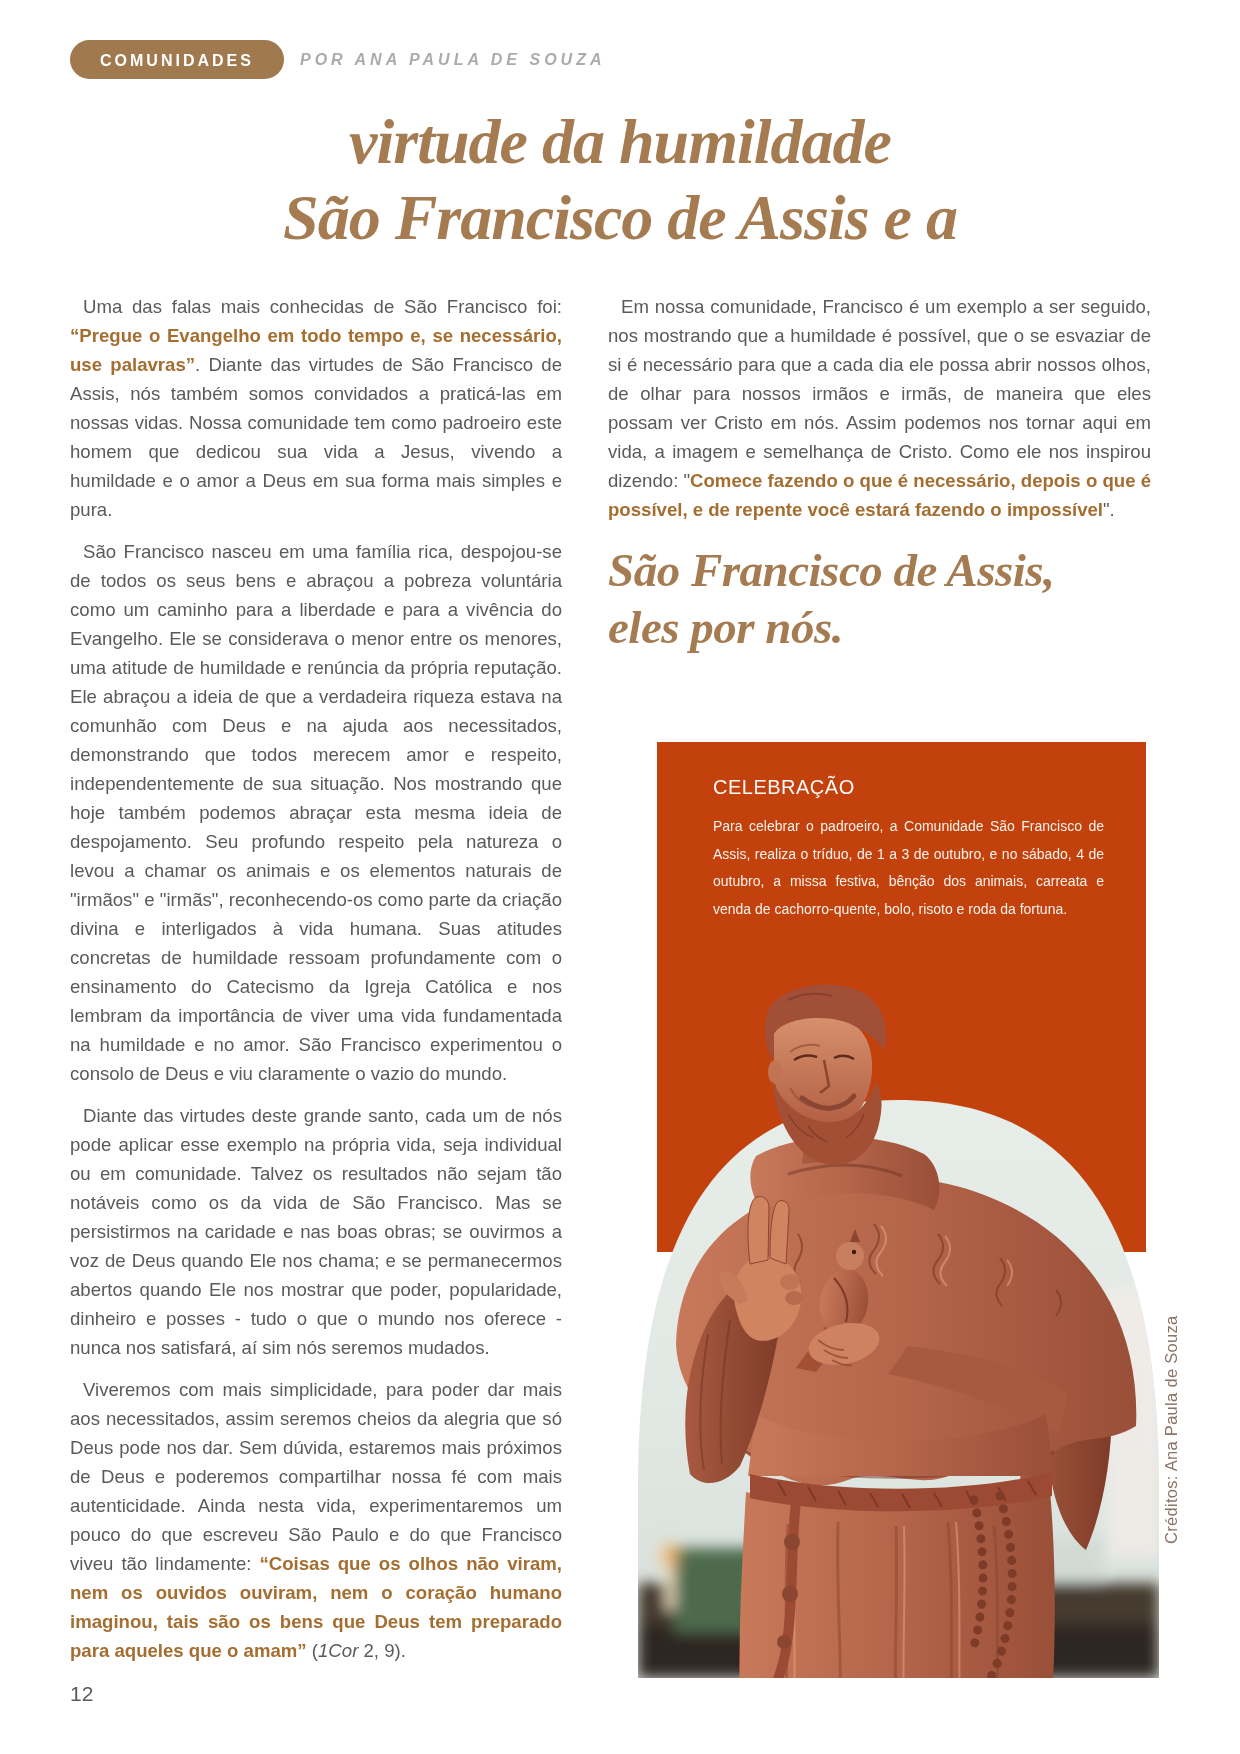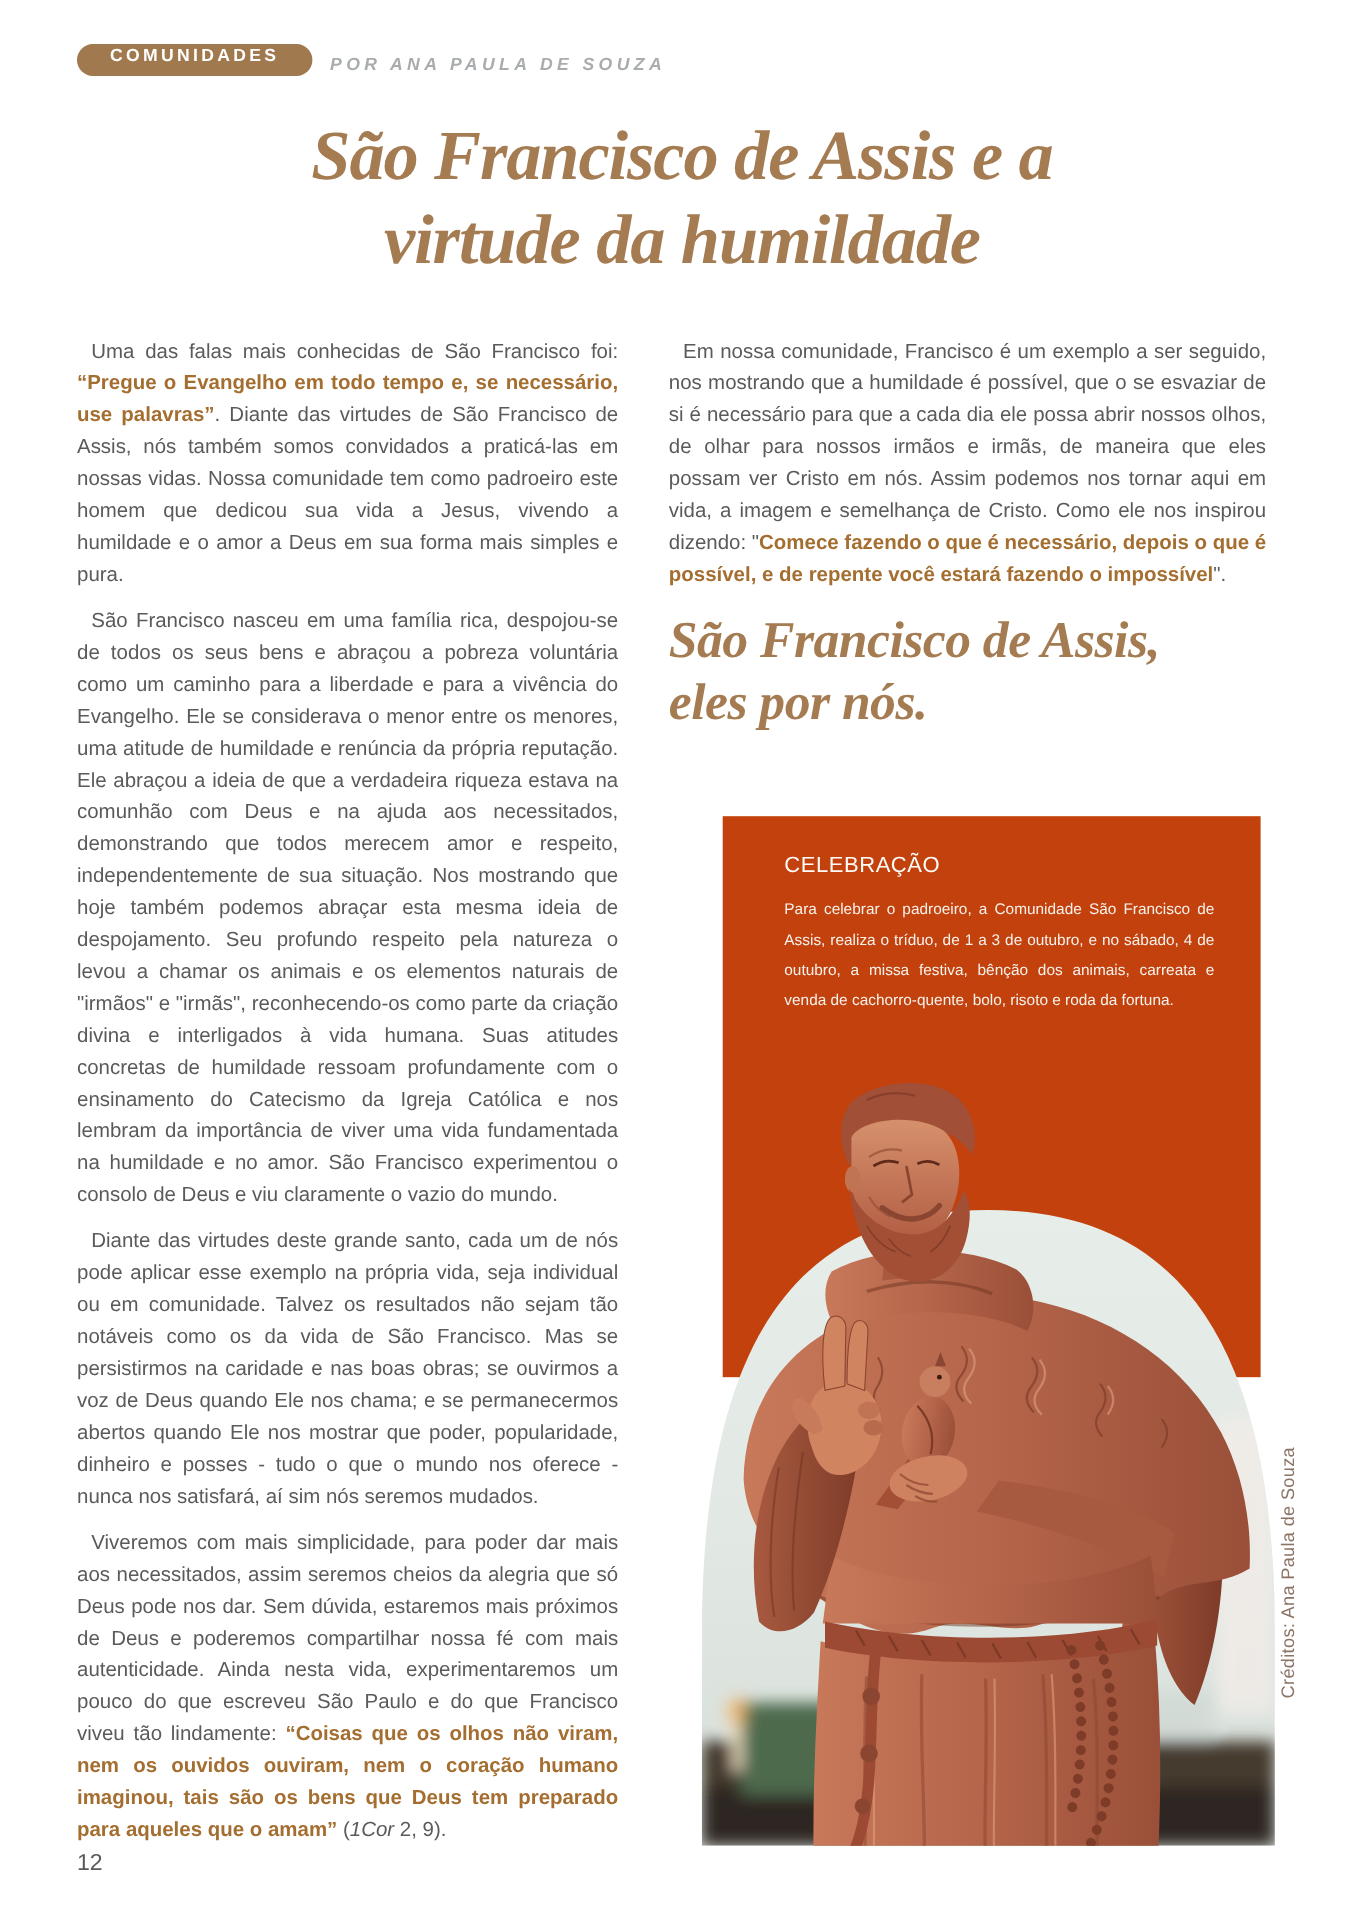--- a/index.html
+++ b/index.html
@@ -1,33 +1,33 @@
 <!DOCTYPE html>
 <html><head>
 <meta charset="utf-8">
 <style>
   html,body{margin:0;padding:0;}
   body{width:1240px;height:1754px;position:relative;background:#ffffff;overflow:hidden;
        font-family:"Liberation Sans",sans-serif;}
   
   .badge{position:absolute;left:70px;top:40px;background:#a0794f;color:#fff;
-         border-radius:20px;padding:2px 30px 9px 30px;font-size:16px;font-weight:700;
+         border-radius:20px;padding:12px 30px 9px 30px;font-size:16px;font-weight:700;
          letter-spacing:3px;}
   .byline{position:absolute;left:300px;top:51px;font-size:16px;font-style:italic;font-weight:700;
           color:#a9acae;letter-spacing:4px;}
   
   .title{position:absolute;left:0;right:0;top:104px;text-align:center;
          font-family:"Liberation Serif",serif;font-style:italic;font-weight:600;
          font-size:64px;line-height:76px;color:#a57c52;letter-spacing:-1px;}
   
   .col{position:absolute;top:292px;font-size:18.6px;line-height:29px;color:#595a5c;
        text-align:justify;}
   .col1{left:70px;width:492px;}
   .col2{left:608px;width:543px;}
-  .col p{margin:12px 0 13px 0;text-indent:13px;}
+  .col p{margin:0 0 13px 0;text-indent:13px;}
   .hl{font-weight:700;color:#a56e31;}
   .ref{font-style:italic;}
   
   .pullquote{margin-top:18px;text-align:left;text-indent:0;
              font-family:"Liberation Serif",serif;font-style:italic;font-weight:600;
              font-size:47px;line-height:57px;color:#a57c52;letter-spacing:-0.5px;}
   
   .celebration{position:absolute;left:657px;top:742px;width:489px;height:510px;
                background:#c2410c;z-index:1;}
   .celebration .head{margin:34px 42px 0 56px;font-size:20px;font-weight:400;
@@ -43,22 +43,22 @@
   
   .pagenum{position:absolute;left:70px;top:1682px;font-size:21px;color:#595a5d;}
 </style>
 </head>
 <body>
 
 <div class="badge">COMUNIDADES</div>
 <div class="byline">POR ANA PAULA DE SOUZA</div>
 
 <div class="title">
+  <div>virtude da humildade</div>
   <div>São Francisco de Assis e a</div>
-  <div>virtude da humildade</div>
 </div>
 
 <div class="col col1">
   <p><span>Uma das falas mais conhecidas de São Francisco foi: </span><span class="hl">“Pregue o Evangelho em todo tempo e, se necessário, use palavras”</span><span>. Diante das virtudes de São Francisco de Assis, nós também somos convidados a praticá-las em nossas vidas. Nossa comunidade tem como padroeiro este homem que dedicou sua vida a Jesus, vivendo a humildade e o amor a Deus em sua forma mais simples e pura.</span></p>
   <p><span>São Francisco nasceu em uma família rica, despojou-se de todos os seus bens e abraçou a pobreza voluntária como um caminho para a liberdade e para a vivência do Evangelho.  Ele se considerava o menor entre os menores, uma atitude de humildade e renúncia da própria reputação. Ele abraçou a ideia de que a verdadeira riqueza estava na comunhão com Deus e na ajuda aos necessitados, demonstrando que todos merecem amor e respeito, independentemente de sua situação. Nos mostrando que hoje também podemos abraçar esta mesma ideia de despojamento. Seu profundo respeito pela natureza o levou a chamar os animais e os elementos naturais de "irmãos" e "irmãs", reconhecendo-os como parte da criação divina e interligados à vida humana. Suas atitudes concretas de humildade ressoam profundamente com o ensinamento do Catecismo da Igreja Católica e nos lembram da importância de viver uma vida fundamentada na humildade e no amor. São Francisco experimentou o consolo de Deus e viu claramente o vazio do mundo.</span></p>
   <p><span>Diante das virtudes deste grande santo, cada um de nós pode aplicar esse exemplo na própria vida, seja individual ou em comunidade. Talvez os resultados não sejam tão notáveis como os da vida de São Francisco. Mas se persistirmos na caridade e nas boas obras; se ouvirmos a voz de Deus quando Ele nos chama; e se permanecermos abertos quando Ele nos mostrar que poder, popularidade, dinheiro e posses - tudo o que o mundo nos oferece - nunca nos satisfará, aí sim nós seremos mudados.</span></p>
   <p><span>Viveremos com mais simplicidade, para poder dar mais aos necessitados, assim seremos cheios da alegria que só Deus pode nos dar. Sem dúvida, estaremos mais próximos de Deus e poderemos compartilhar nossa fé com mais autenticidade. Ainda nesta vida, experimentaremos um pouco do que escreveu São Paulo e do que Francisco viveu tão lindamente: </span><span class="hl">“Coisas que os olhos não viram, nem os ouvidos ouviram, nem o coração humano imaginou, tais são os bens que Deus tem preparado para aqueles que o amam”</span><span> (</span><span class="ref">1Cor</span><span> 2, 9).</span></p>
 </div>
 
 <div class="col col2">

